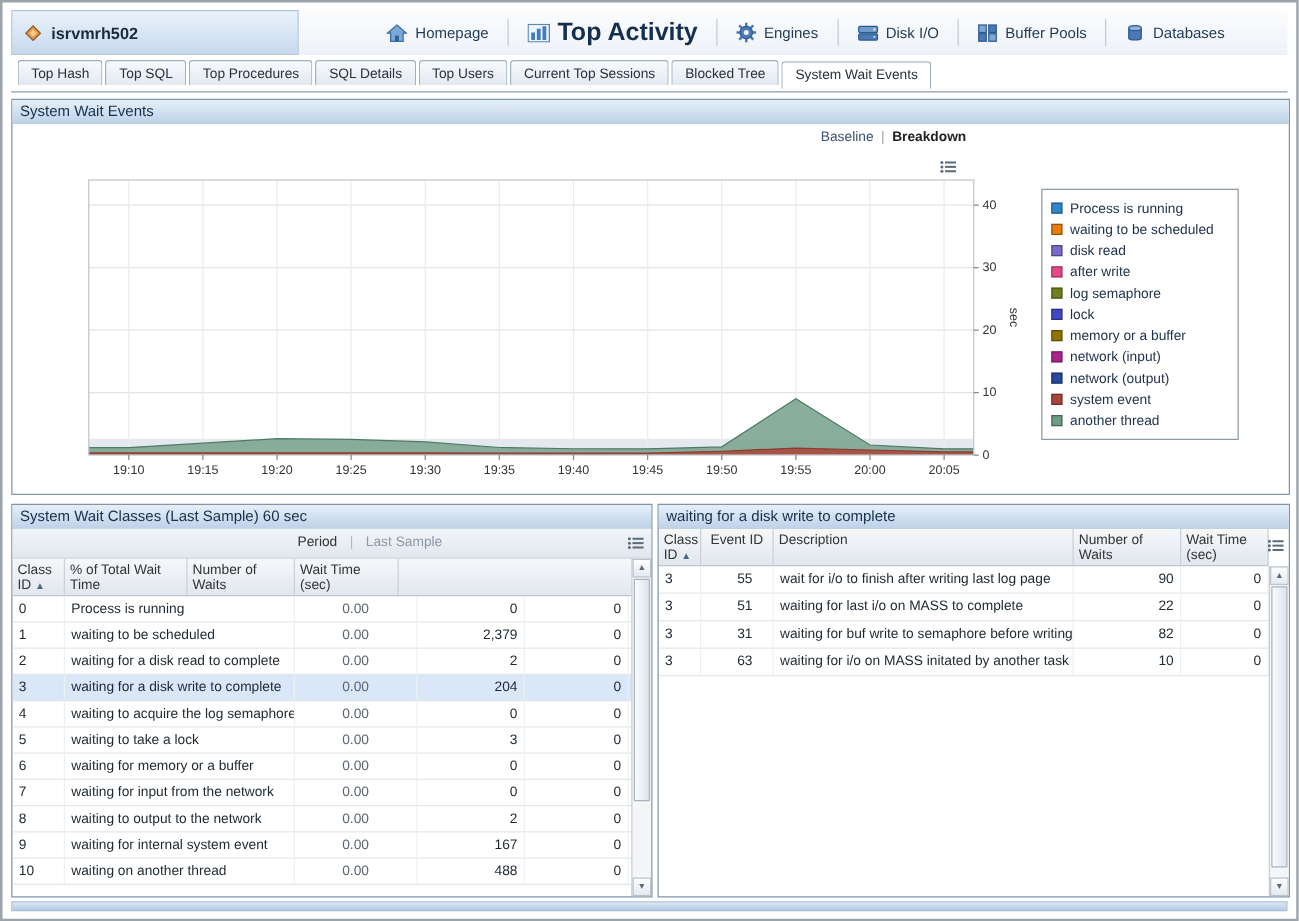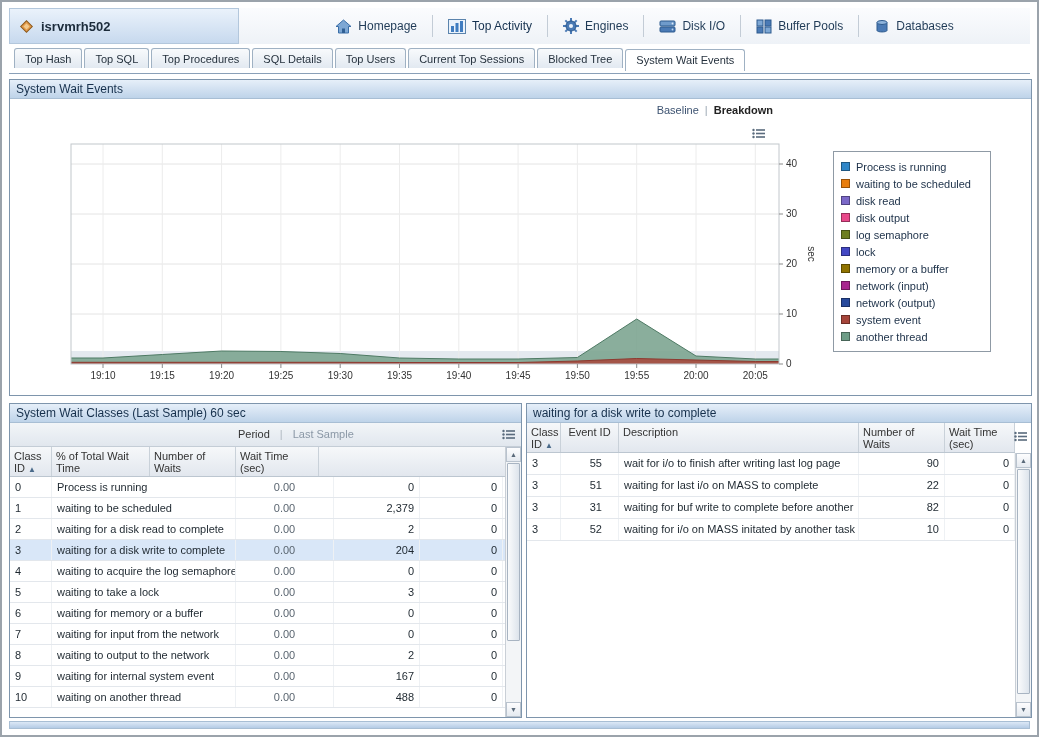--- a/index.html
+++ b/index.html
@@ -5,21 +5,21 @@
   *{box-sizing:border-box;margin:0;padding:0;}
   html,body{background:#e8e8e8;}
   body{font-family:"Liberation Sans",sans-serif;}
   .window{position:relative;width:1039px;height:737px;background:#fff;border:2px solid #9ba3ab;overflow:hidden;}
 
   
   .topbar{position:absolute;top:6px;left:7px;right:7px;height:36px;display:flex;align-items:stretch;background:linear-gradient(#fbfcfe,#eef2f7);}
   .server-box{width:230px;display:flex;align-items:center;gap:7px;padding-left:9px;background:linear-gradient(#eaf2fb,#c7d9ee);border:1px solid #b3c7dc;font-weight:bold;font-size:13px;color:#1b2b3a;cursor:pointer;}
   .nav{flex:1;display:flex;align-items:center;padding-left:20px;justify-content:center;}
   .nav-item{display:flex;align-items:center;gap:6px;font-size:12px;color:#1f3a56;cursor:pointer;padding:0 3px;white-space:nowrap;}
-  .nav-item.active{font-weight:normal;font-size:12px;color:#14304e;}
+  .nav-item.active{font-weight:bold;font-size:20px;color:#14304e;}
   .nav-sep{width:1px;height:22px;background:#c3ccd6;margin:0 12px;}
   .nav-icon{display:inline-flex;align-items:center;}
 
   
   .tabstrip{position:absolute;top:46px;left:7px;right:7px;height:26px;display:flex;align-items:flex-start;border-bottom:1px solid #8aa0b8;padding-left:5px;gap:2px;}
   .tab{font-size:11px;color:#26323e;padding:4px 10px 3px;border:1px solid #9fb1c3;border-bottom:none;border-radius:3px 3px 0 0;background:linear-gradient(#f8fafc,#e2e9f1);cursor:pointer;white-space:nowrap;}
   .tab.active{background:#fff;position:relative;top:1px;padding-bottom:5px;}
 
   
   .panel{position:absolute;border:1px solid #7e95ac;background:#fff;}
@@ -263,21 +263,21 @@
         <div class="legend-item">
           <span class="legend-swatch" style="background:#e87d0d"></span>
           <span>waiting to be scheduled</span>
         </div>
         <div class="legend-item">
           <span class="legend-swatch" style="background:#7b68c8"></span>
           <span>disk read</span>
         </div>
         <div class="legend-item">
           <span class="legend-swatch" style="background:#e8488a"></span>
-          <span>disk output</span>
+          <span>after write</span>
         </div>
         <div class="legend-item">
           <span class="legend-swatch" style="background:#6e7f1f"></span>
           <span>log semaphore</span>
         </div>
         <div class="legend-item">
           <span class="legend-swatch" style="background:#4348c4"></span>
           <span>lock</span>
         </div>
         <div class="legend-item">
@@ -447,27 +447,27 @@
           <div class="grow">
             <div class="cell c0">3</div>
             <div class="cell c1">51</div>
             <div class="cell c2">waiting for last i/o on MASS to complete</div>
             <div class="cell c3">22</div>
             <div class="cell c4">0</div>
           </div>
           <div class="grow">
             <div class="cell c0">3</div>
             <div class="cell c1">31</div>
-            <div class="cell c2">waiting for buf write to complete before another</div>
+            <div class="cell c2">waiting for buf write to semaphore before writing</div>
             <div class="cell c3">82</div>
             <div class="cell c4">0</div>
           </div>
           <div class="grow">
             <div class="cell c0">3</div>
-            <div class="cell c1">52</div>
+            <div class="cell c1">63</div>
             <div class="cell c2">waiting for i/o on MASS initated by another task</div>
             <div class="cell c3">10</div>
             <div class="cell c4">0</div>
           </div>
         </div>
       <div class="scrollbar">
         <div class="sb-btn up">▲</div>
         <div class="sb-thumb"></div>
         <div class="sb-btn down">▼</div>
       </div>

